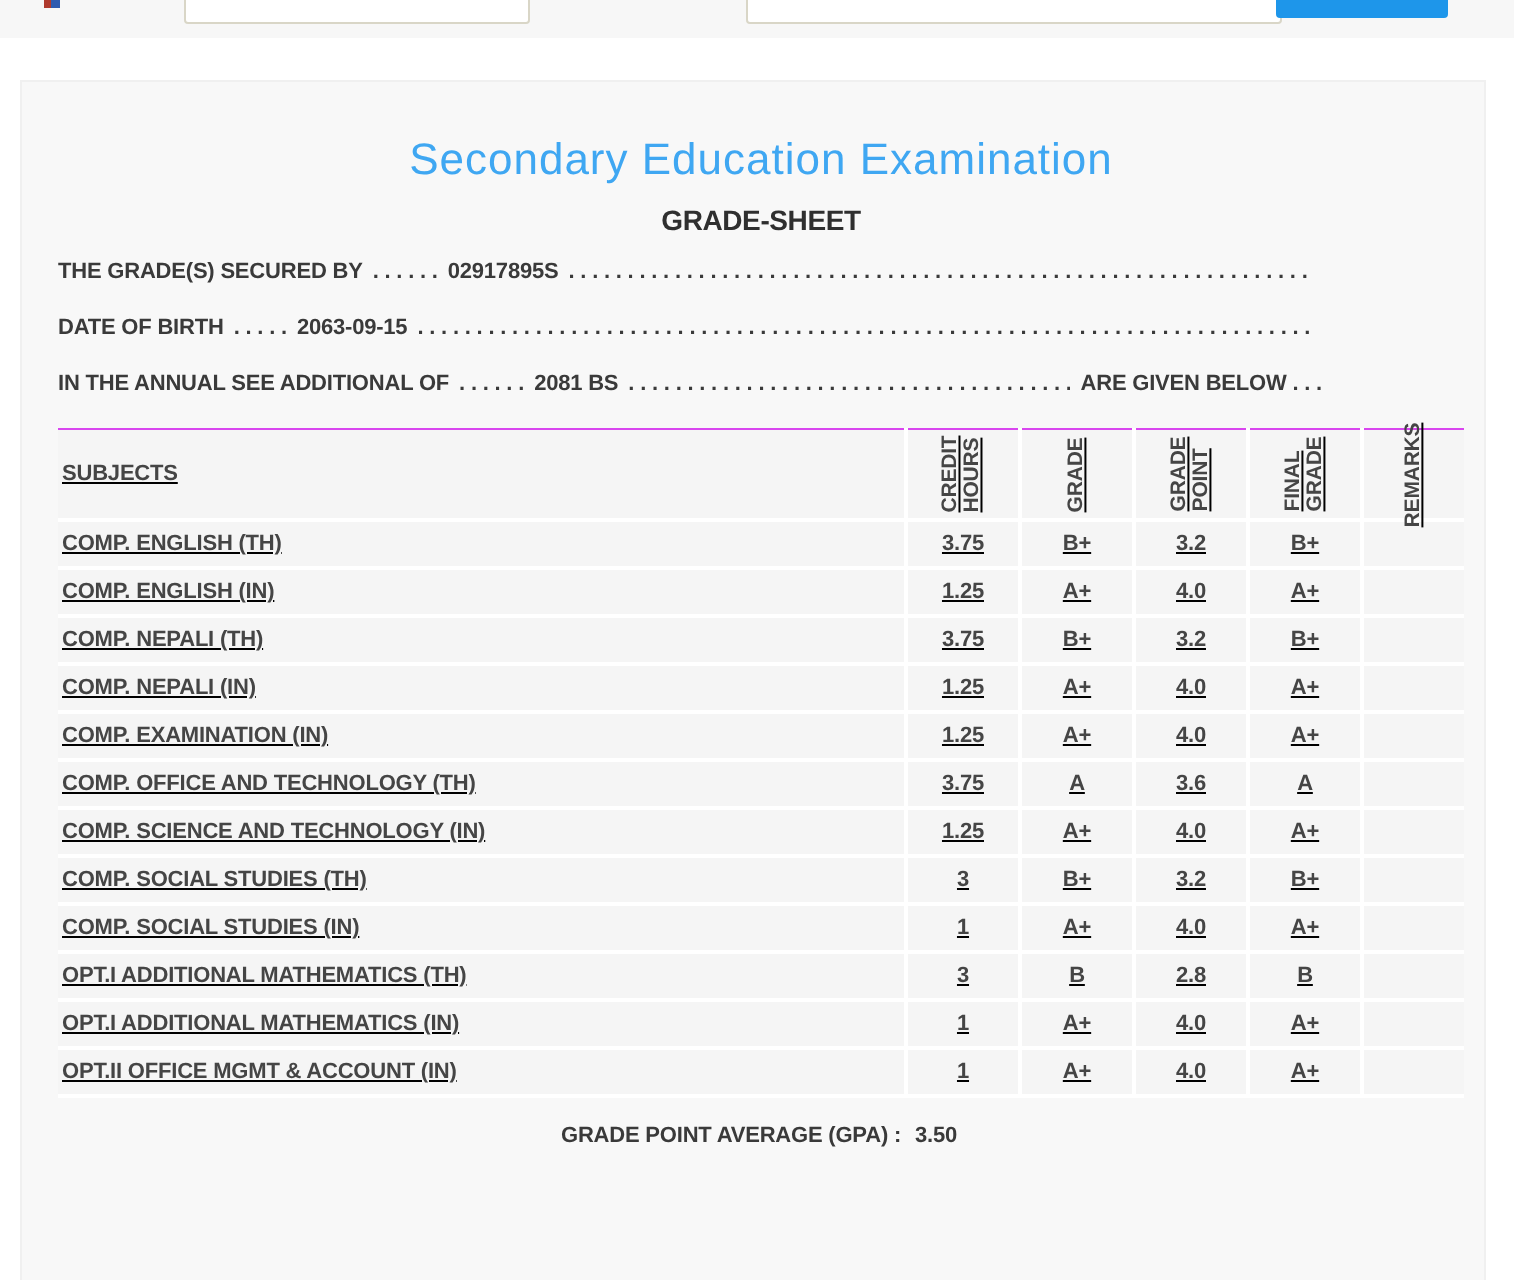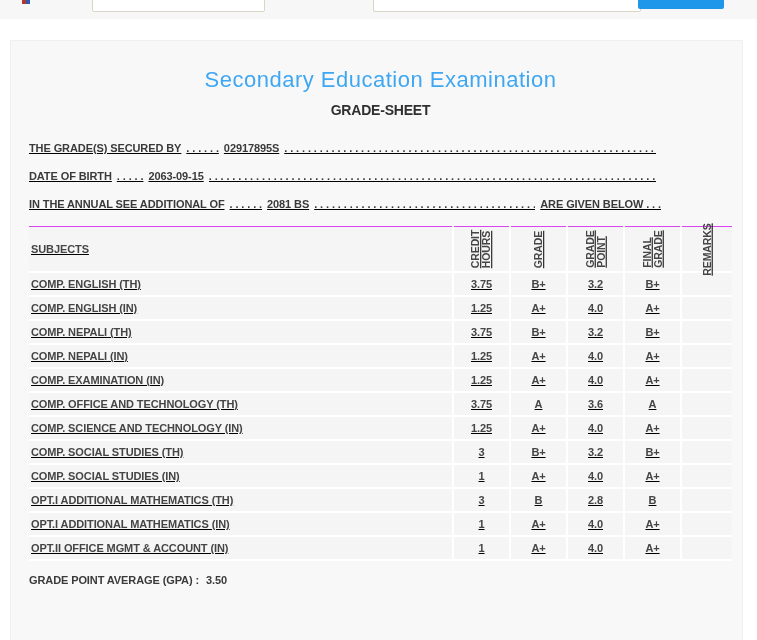--- a/index.html
+++ b/index.html
@@ -40,21 +40,21 @@
     margin-top:26px; text-align:center;
     font-size:22px; font-weight:400; letter-spacing:.5px;
     color:#3fa7f2;
   }
   .doc-subtitle {
     margin-top:9px; text-align:center;
     font-size:14px; font-weight:700; letter-spacing:-.2px;
     color:#2f2f2f;
   }
   
-  .info-lines { margin-top:24px; width:632px;text-decoration:underline; }
+  .info-lines { margin-top:12px; width:632px; }
   .info-line {
     display:flex; align-items:baseline; white-space:nowrap;
     height:12px; margin-bottom:16px;
     font-size:11px; font-weight:700; letter-spacing:-.1px; color:#3a3a3a;
   }
   .info-line .leader { margin:0 5px; }
   .info-line .filler {
     flex:1 1 auto; overflow:hidden; margin-left:5px;
     white-space:nowrap;
   }
@@ -80,21 +80,21 @@
   table.grades td { height:24px; }
   td.subject, th.sub { text-align:left; padding-left:2px; }
   .vert-wrap { display:flex; justify-content:center; align-items:center; height:44px; }
   .vert {
     transform:rotate(-90deg);
     font-size:10.5px; font-weight:700; line-height:11px;
     white-space:nowrap; text-align:left; color:#454545;
   }
   
   .gpa-line {
-    margin-top:13px; text-align:left; padding-right:2px;
+    margin-top:13px; text-align:center; padding-right:2px;
     font-size:11px; font-weight:700; letter-spacing:-.1px; color:#3a3a3a;
   }
   .gpa-line .val { margin-left:4px; }
 </style>
 </head>
 <body>
 
 <div class="topbar">
   <span class="mini-icon"></span>
   <input class="top-input first" type="text" value="" style="">

